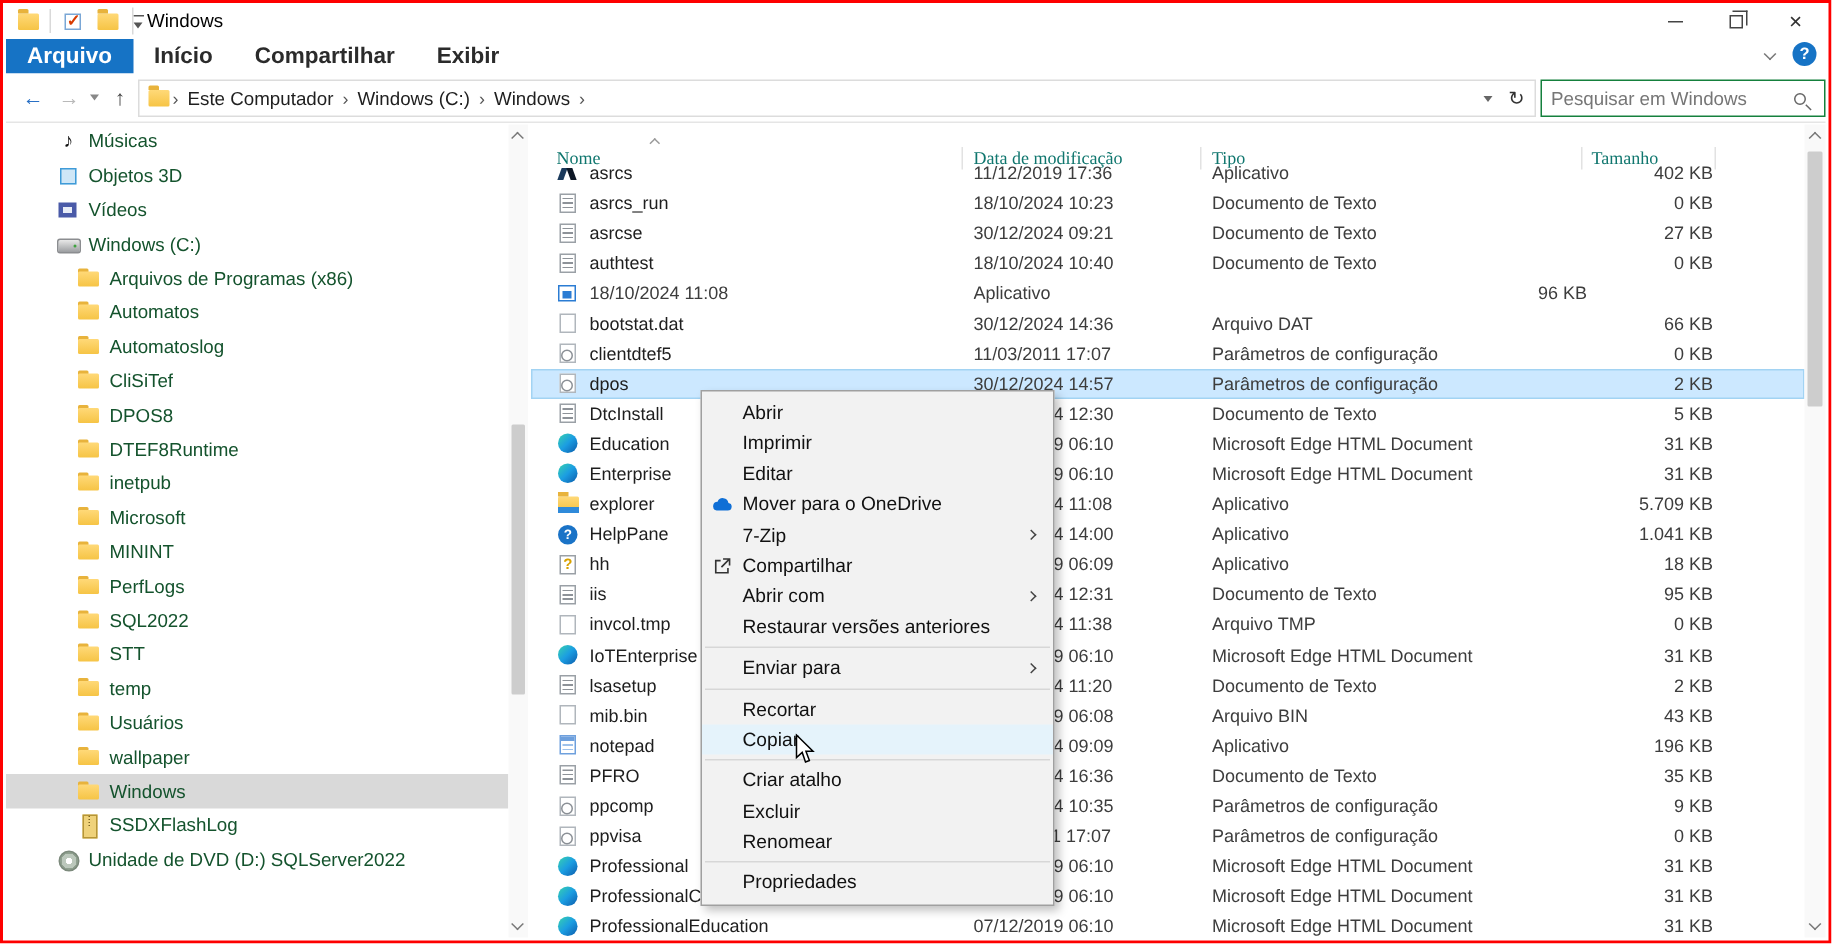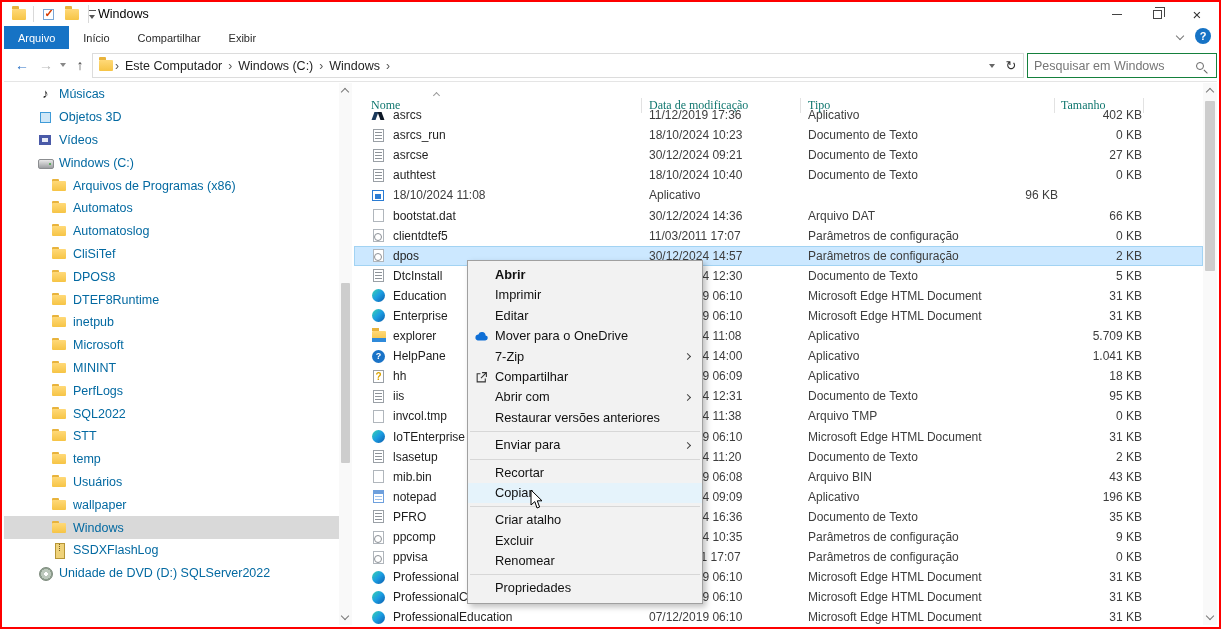--- a/index.html
+++ b/index.html
@@ -22,21 +22,21 @@
   .win-title { position:absolute; left:84px; top:3px; height:18px; line-height:18px; padding-left:9px; border-left:1px solid #d9d9d9; font-size:12.5px; color:#000; }
   .win-controls { position:absolute; right:0; top:0; display:flex; }
   .wc { width:40px; height:24px; display:flex; align-items:center; justify-content:center; color:#444; }
   .wc-min::before { content:""; width:10px; height:1px; background:#444; display:block; }
   .ico-restore { width:9px; height:9px; border:1px solid #444; background:#fff; position:relative; }
   .ico-restore::before { content:""; position:absolute; left:1px; top:-4px; width:9px; height:9px; border:1px solid #444; border-bottom:none; border-left:none; background:transparent; }
   .wc-close { font-size:15px; color:#333; }
 
   
   .tabs { position:absolute; top:24px; left:2px; right:2px; height:23px; display:flex; background:#fff; }
-  .tab { height:23px; padding:0 14px; display:flex; align-items:center; font-size:11px; color:#2b2b2b; }
+  .tab { height:23px; padding:0 14px; display:flex; align-items:center; font-size:15px; color:#2b2b2b;font-weight:bold; }
   .tab.active { background:#1673c5; color:#fff; }
   .ribbon-right { position:absolute; right:8px; top:26px; display:flex; align-items:center; gap:12px; }
   .chev { display:inline-block; width:6px; height:6px; border-right:1.4px solid #777; border-bottom:1.4px solid #777; transform:rotate(45deg); }
   .help-btn { width:16px; height:16px; border-radius:50%; background:#1673c5; color:#fff; font-size:11px; font-weight:bold; display:flex; align-items:center; justify-content:center; }
 
   
   .addr-row { position:absolute; top:47px; left:2px; right:2px; height:33px; background:#fff; border-bottom:1px solid #e5e5e5; }
   .nav { position:absolute; left:6px; top:4px; display:flex; align-items:center; height:24px; }
   .nav-btn { width:24px; height:24px; display:flex; align-items:center; justify-content:center; font-size:14px; color:#2970c5; }
   .nav-btn.disabled { color:#b9b9b9; }
@@ -55,21 +55,21 @@
   .ico-magnifier { width:8px; height:8px; border:1.4px solid #666; border-radius:50%; position:relative; margin-right:12px; }
   .ico-magnifier::after { content:""; position:absolute; width:5px; height:1.4px; background:#666; transform:rotate(45deg); left:6px; top:8px; }
 
   
   .sidebar { position:absolute; top:81px; left:2px; width:335px; bottom:2px; overflow:hidden; }
   .side-item { height:22.8px; display:flex; align-items:center; white-space:nowrap; }
   .side-item.lvl1 { padding-left:34px; }
   .side-item.lvl2 { padding-left:48px; }
   .side-item.selected { background:#d9d9d9; }
   .side-item .sico { margin-right:6px; flex:0 0 auto; }
-  .side-item .slabel { font-size:12.5px; color:#0369a1; }
+  .side-item .slabel { font-size:12.5px; color:#14532d; }
   .side-scroll { position:absolute; top:81px; left:337px; width:13px; bottom:2px; background:#f9f9f9; }
   .main-scroll { position:absolute; top:81px; right:2px; width:14px; bottom:2px; background:#f9f9f9; }
   .sb-chev-up, .sb-chev-down { position:absolute; left:3px; width:6px; height:6px; border-right:1.4px solid #787878; border-bottom:1.4px solid #787878; }
   .sb-chev-up { top:6px; transform:rotate(-135deg); }
   .sb-chev-down { bottom:6px; transform:rotate(45deg); }
   .sb-thumb { position:absolute; left:2px; right:2px; background:#cdcdcd; border-radius:1px; }
 
   
   .main { position:absolute; top:81px; left:352px; right:16px; bottom:2px; overflow:hidden; }
   .col-headers { position:absolute; top:12px; left:0; right:0; height:22px; color:#0f766e;font-family:Liberation Serif, serif; }
@@ -119,21 +119,21 @@
   .folder-icon::after { content:""; position:absolute; top:2px; left:0; width:14px; height:10px; background:linear-gradient(#ffd978,#f6c445); border-radius:1px; }
   .zip-icon::before { content:""; position:absolute; left:3px; top:0; width:8px; height:14px; background:#efd27a; border:1px solid #b69536; }
   .zip-icon::after { content:""; position:absolute; left:6.5px; top:1px; width:1px; height:8px; background:repeating-linear-gradient(to bottom,#7a6321 0,#7a6321 1px,transparent 1px,transparent 2px); }
   .dvd-icon::before { content:""; position:absolute; left:1px; top:1px; width:12px; height:12px; border-radius:50%; background:radial-gradient(circle at 50% 50%, #fff 0 2px, #bcc8bc 2px 5px, #8fa08f 5px 6px); border:1px solid #7c8a7c; }
 
   
   .cmenu { position:absolute; left:465px; top:258px; width:236px; background:#f2f2f2; border:1px solid #a0a0a0; padding:4px 0; box-shadow:3px 3px 6px rgba(0,0,0,.25); }
   .cmi { position:relative; height:20.4px; line-height:20.4px; display:flex; align-items:center; font-size:12.8px; color:#111; }
   .cmi .micon { width:27px; flex:0 0 27px; display:flex; align-items:center; justify-content:center; }
   .cmi .mlabel { flex:1; white-space:nowrap; }
-  .cmi.bold .mlabel { font-weight:bold; }
+  .cmi.bold .mlabel { font-weight:normal; }
   .cmi.hover { background:#e5f3fb; }
   .cmi .marrow { display:none; width:5px; height:5px; border-right:1.3px solid #444; border-top:1.3px solid #444; transform:rotate(45deg); margin-right:12px; }
   .cmi .marrow.show { display:block; }
   .cmi.separator { height:7px; }
   .cmi.separator::before { content:""; position:absolute; left:2px; right:2px; top:3px; height:1px; background:#d7d7d7; }
 
   .cursor { position:absolute; left:528px; top:487px; pointer-events:none; }
 </style>
 </head>
 <body>

